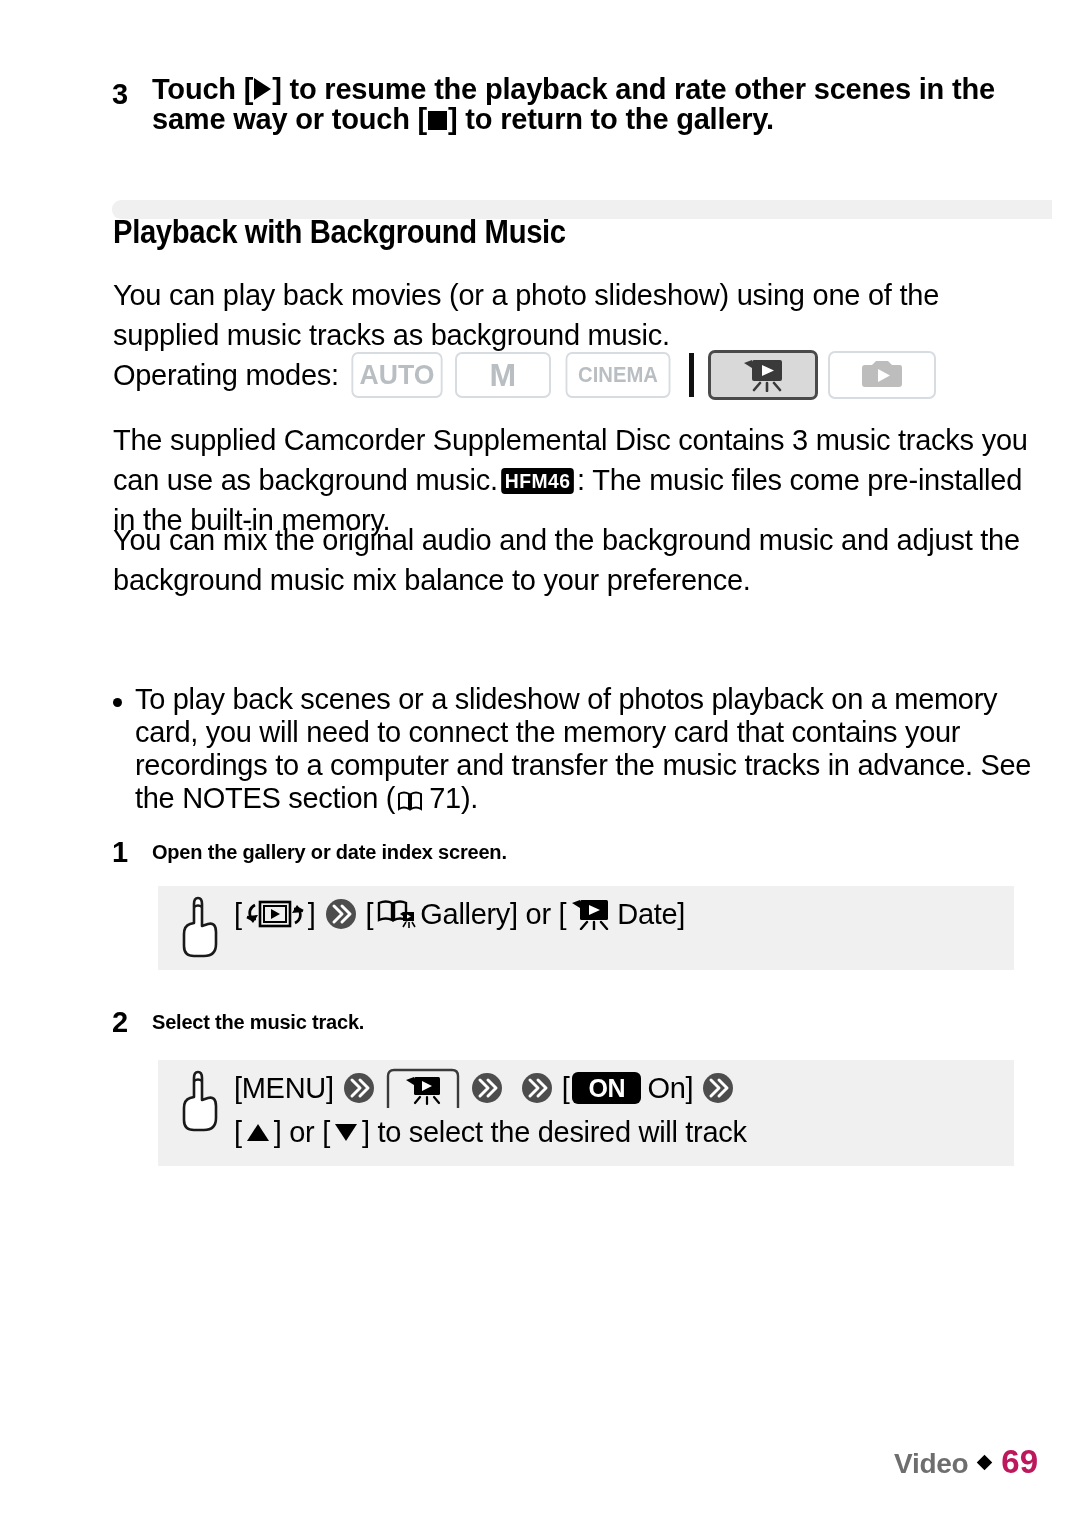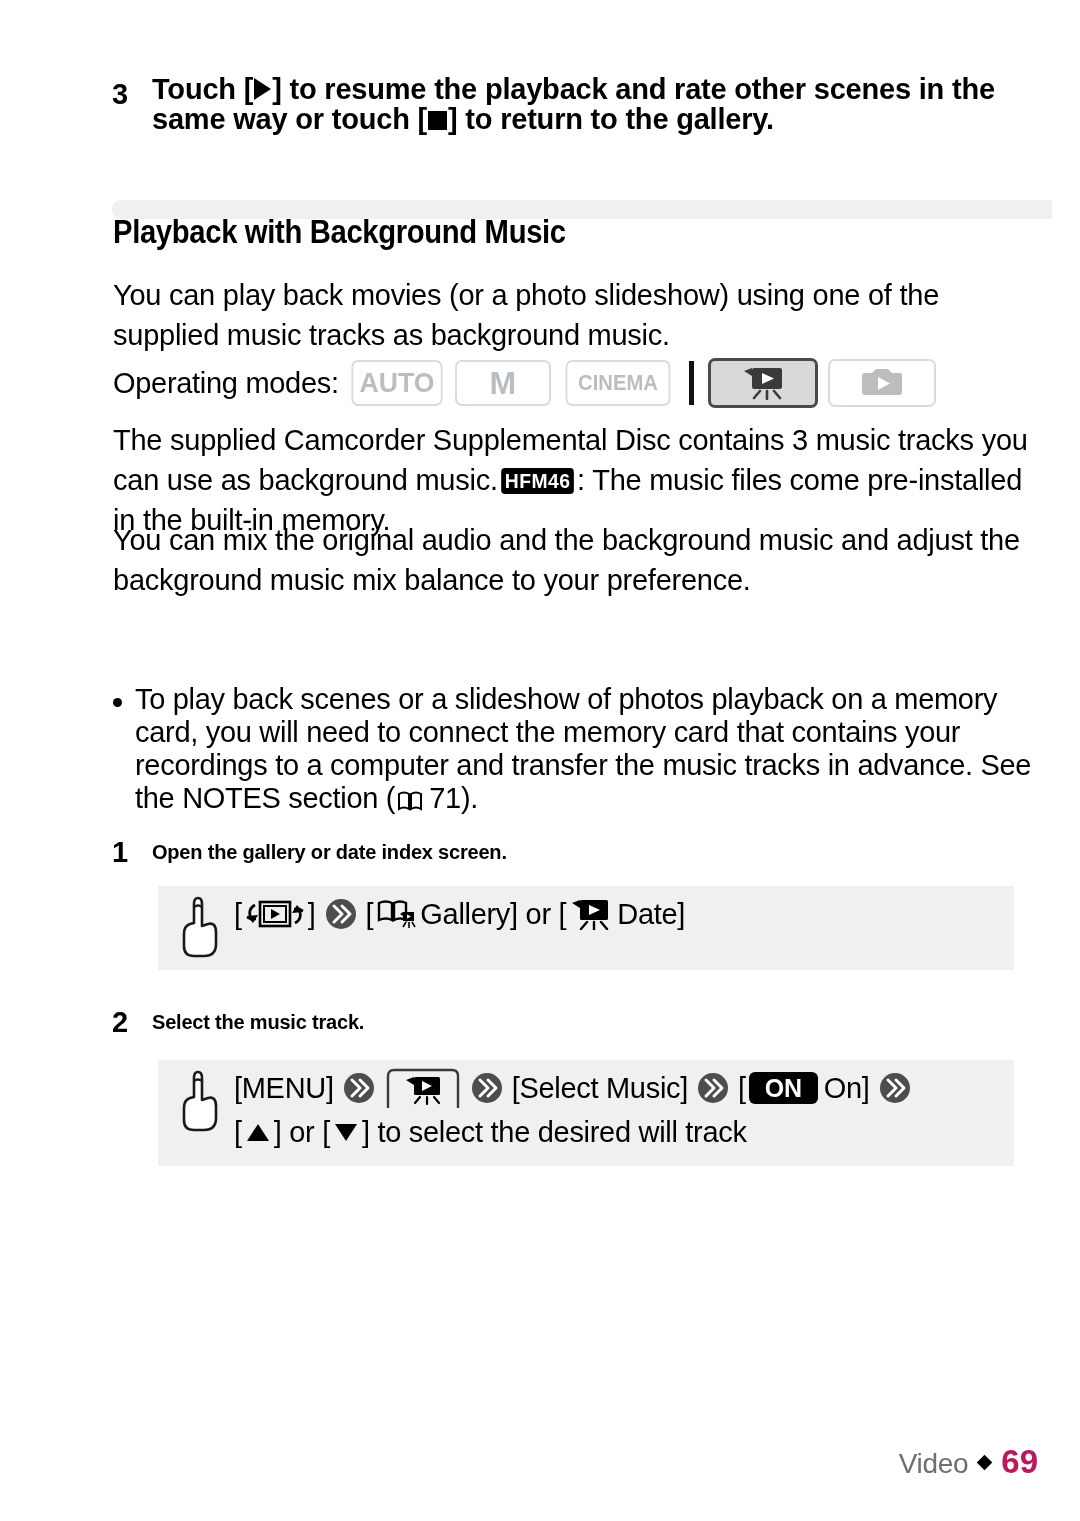--- a/index.html
+++ b/index.html
@@ -40,21 +40,21 @@
     white-space:nowrap;
   }
 
   
   .para{
     position:absolute;font-size:29px;line-height:40px;letter-spacing:-0.25px;
   }
   #intro-para{left:113px;top:275px;width:930px;}
 
   
-  .modes{position:absolute;left:113px;top:358px;display:flex;align-items:center;}
+  .modes{position:absolute;left:113px;top:350px;display:flex;align-items:center;}
   .modes-label{font-size:29px;letter-spacing:-0.3px;margin-right:10px;line-height:46px;}
   .mode-badge{
     display:inline-flex;align-items:center;justify-content:center;
     height:42px;border:2px solid #d7dce0;border-radius:7px;
     margin-right:10px;background:#fff;
     font-weight:bold;color:#b9bec3;
   }
   .mb-auto{width:92px;font-size:28px;letter-spacing:0px;transform:scaleX(0.95);}
   .mb-m{width:92px;font-size:32px;}
   .mb-cinema{width:110px;font-size:22px;transform:scaleX(0.92);letter-spacing:0px;}
@@ -111,21 +111,21 @@
   .proc-line{
     font-size:29px;line-height:44px;letter-spacing:-0.3px;white-space:nowrap;
     display:flex;align-items:center;
   }
   .arrow-circ{display:inline-block;margin:0 9px;}
 
   
   .footer{
     position:absolute;right:42px;top:1443px;display:flex;align-items:baseline;
   }
-  .foot-word{font-size:28px;color:#6e6e6e;letter-spacing:-0.3px;}
+  .foot-word{font-size:28px;color:#6e6e6e;letter-spacing:-0.3px;font-weight:bold;}
   .foot-diamond{
     width:11px;height:11px;background:#000;transform:rotate(45deg);
     margin:0 11px;align-self:center;
   }
   .foot-num{font-size:33px;font-weight:bold;color:#be185d;}
 </style>
 </head>
 <body>
 
 <div class="page">
@@ -279,21 +279,20 @@
             <path d="M38 15 L48 20 L38 25 Z" fill="#ffffff"></path>
             <path d="M36 31 L31 37 M43 31 L43 38 M50 31 L55 37" stroke="#000" stroke-width="2.2" fill="none" stroke-linecap="round"></path>
           </svg>
         </span>
         <span class="arrow-circ">
           <svg width="32" height="32" viewBox="0 0 32 32">
             <circle cx="16" cy="16" r="15" fill="#4d4d4d"></circle>
             <path d="M9 8 L17 16 L9 24 M17 8 L25 16 L17 24" stroke="#ffffff" stroke-width="3" fill="none" stroke-linejoin="round" stroke-linecap="round"></path>
           </svg>
         </span>
-        <span>[Select Music]</span>
         <span class="arrow-circ">
           <svg width="32" height="32" viewBox="0 0 32 32">
             <circle cx="16" cy="16" r="15" fill="#4d4d4d"></circle>
             <path d="M9 8 L17 16 L9 24 M17 8 L25 16 L17 24" stroke="#ffffff" stroke-width="3" fill="none" stroke-linejoin="round" stroke-linecap="round"></path>
           </svg>
         </span>
         <span>[</span>
         <span style="display:inline-block;background:#000;color:#fff;border-radius:6px;font-size:25px;font-weight:bold;line-height:30px;padding:1px 16px;margin:0 6px 0 3px;">
           <span>ON</span>
         </span>

